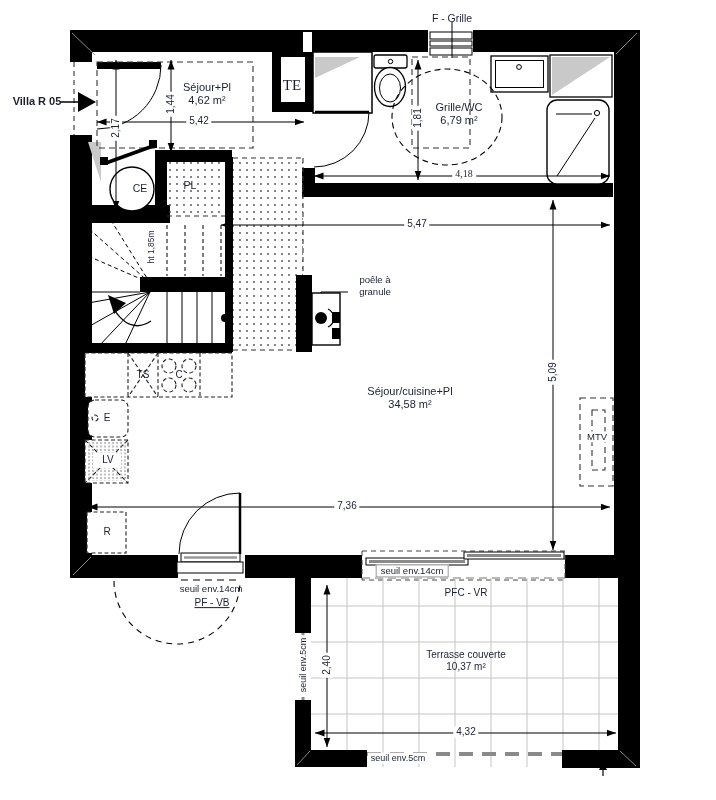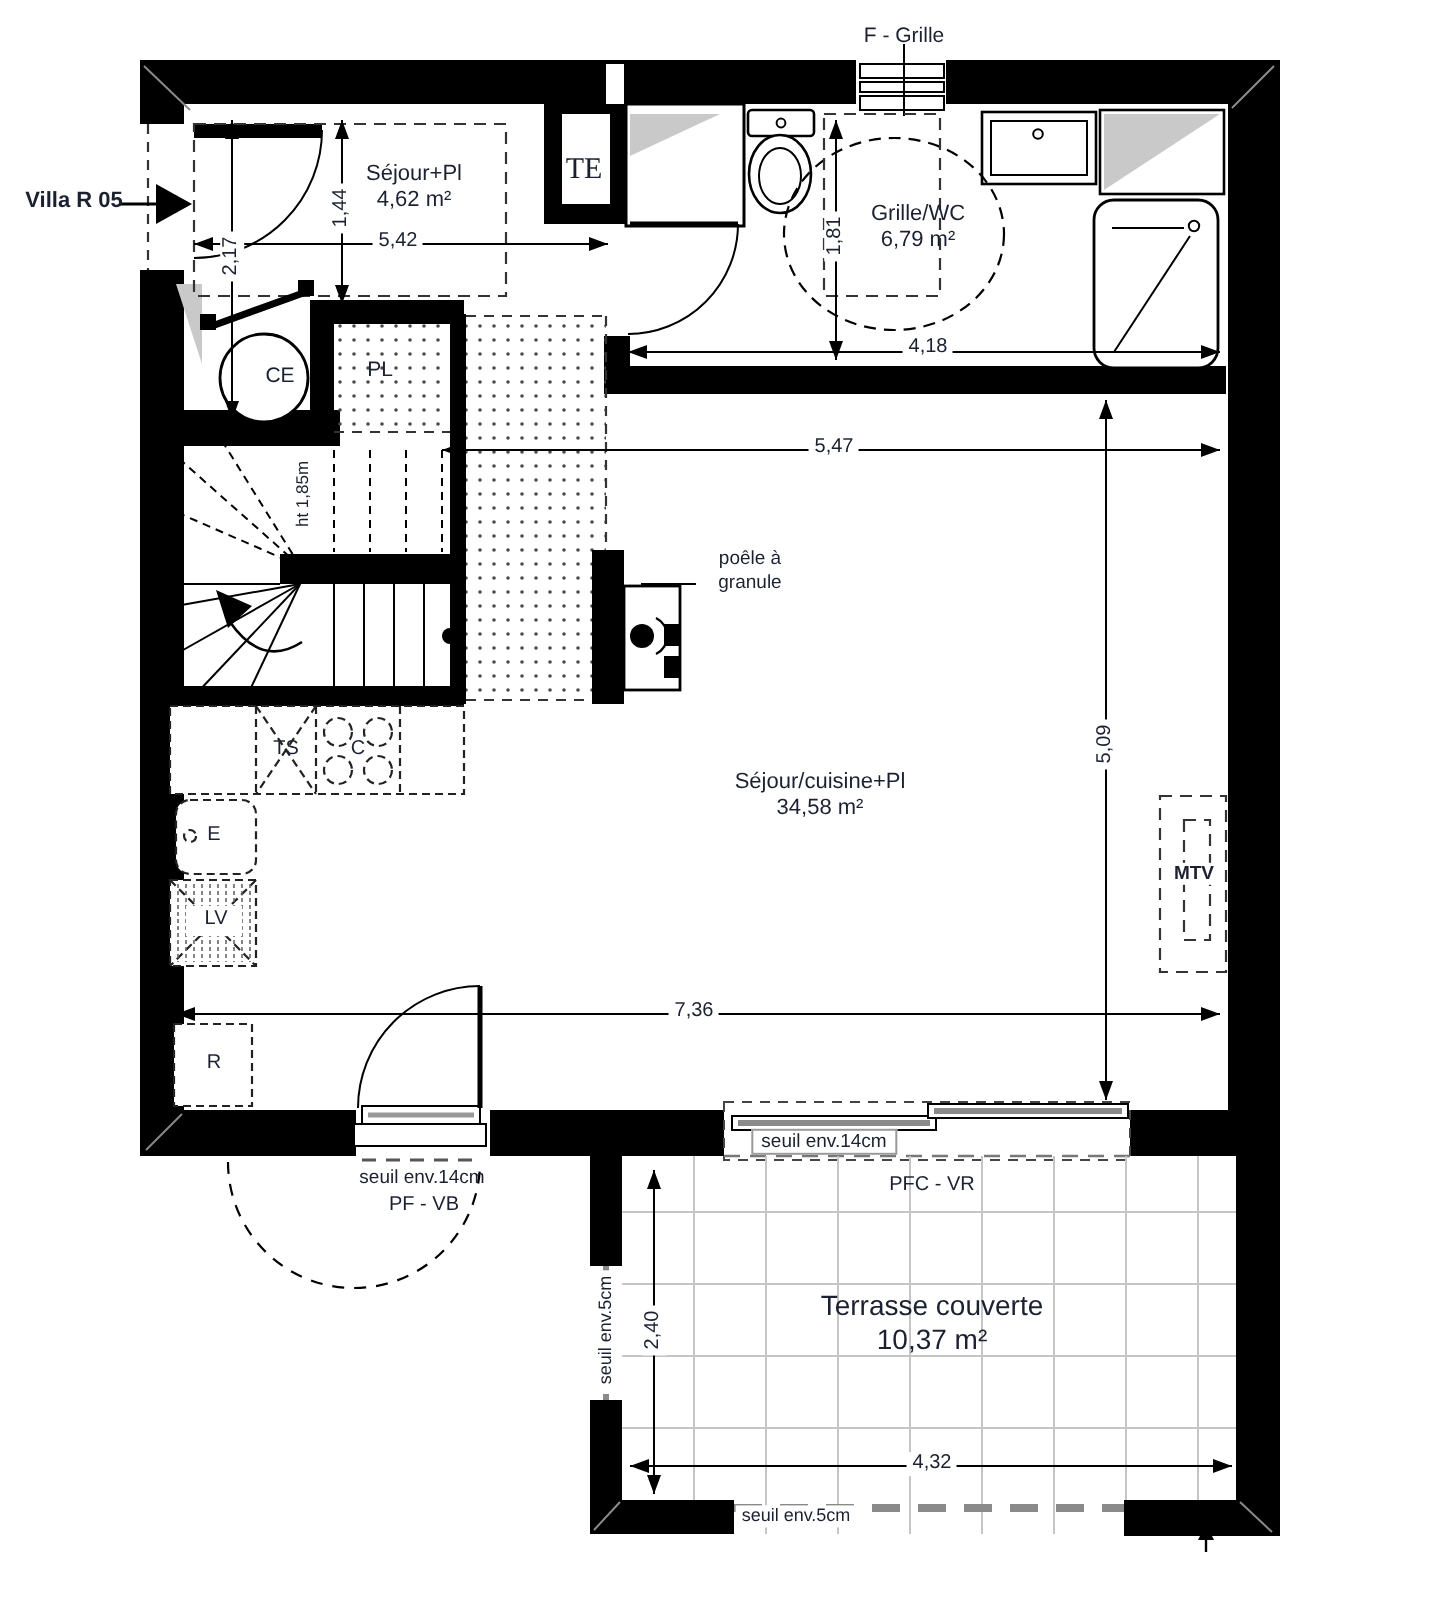--- a/index.html
+++ b/index.html
@@ -267,49 +267,49 @@
   <div>4,62 m²</div>
 </div>
 <div class="lbl" style="left:459px;top:114px;font-size:11px;">
   <div>Grille/WC</div>
   <div>6,79 m²</div>
 </div>
 <div class="lbl" style="left:410px;top:398px;font-size:11px;">
   <div>Séjour/cuisine+Pl</div>
   <div>34,58 m²</div>
 </div>
-<div class="lbl" style="left:466px;top:661px;font-size:14px;">
+<div class="lbl" style="left:466px;top:661px;font-size:10px;">
   <div>Terrasse couverte</div>
   <div>10,37 m²</div>
 </div>
 
 <div class="lbl" style="left:292px;top:86px;font-size:15px;font-family:Liberation Serif, serif;">TE</div>
 <div class="lbl" style="left:140px;top:188px;font-size:10.5px;">CE</div>
 <div class="lbl" style="left:190px;top:185px;font-size:10.5px;">PL</div>
 <div class="lbl rot" style="left:151px;top:247px;font-size:8.5px;">ht 1,85m</div>
 
 <div class="lbl" style="left:143px;top:375px;font-size:10px;">TS</div>
 <div class="lbl" style="left:179px;top:375px;font-size:10px;">C</div>
 <div class="lbl" style="left:107px;top:418px;font-size:10px;">E</div>
 <div class="lbl" style="left:108px;top:460px;font-size:10px;">LV</div>
 <div class="lbl" style="left:107px;top:532px;font-size:10px;">R</div>
 
 <div class="tl" style="left:346px;top:274px;width:58px;font-size:9.5px;line-height:11.5px;">poêle à granule</div>
-<div class="lbl wbg" style="left:597px;top:437px;font-size:9.5px;font-weight:bold;">MTV</div>
+<div class="lbl wbg" style="left:597px;top:437px;font-size:9.5px;">MTV</div>
 
 <div class="lbl" style="left:211px;top:589px;font-size:9.5px;">seuil env.14cm</div>
-<div class="lbl" style="left:212px;top:603px;font-size:10px;">PF - VB</div>
+<div class="lbl" style="left:212px;top:603px;font-size:10px;text-decoration:underline;">PF - VB</div>
 <div class="lbl box" style="left:412px;top:571px;font-size:9.5px;">seuil env.14cm</div>
 <div class="lbl" style="left:466px;top:593px;font-size:10px;">PFC - VR</div>
 <div class="lbl rot wbg" style="left:303px;top:665px;font-size:9px;">seuil env.5cm</div>
 <div class="lbl wbg" style="left:398px;top:758px;font-size:9px;">seuil env.5cm</div>
 
 <div class="lbl wbg" style="left:199px;top:121px;font-size:10px;">5,42</div>
 <div class="lbl rot wbg" style="left:171px;top:104px;font-size:10px;">1,44</div>
 <div class="lbl rot wbg" style="left:116px;top:128px;font-size:10px;">2,17</div>
 <div class="lbl rot wbg" style="left:418px;top:118px;font-size:10px;">1,81</div>
-<div class="lbl wbg" style="left:464px;top:174px;font-size:10px;">4,18</div>
+<div class="lbl wbg" style="left:464px;top:174px;font-size:10px;font-family:Liberation Serif, serif;">4,18</div>
 <div class="lbl wbg" style="left:417px;top:224px;font-size:10px;">5,47</div>
 <div class="lbl rot wbg" style="left:553px;top:372px;font-size:10px;">5,09</div>
 <div class="lbl wbg" style="left:347px;top:506px;font-size:10px;">7,36</div>
 <div class="lbl rot wbg" style="left:327px;top:665px;font-size:10px;">2,40</div>
 <div class="lbl wbg" style="left:466px;top:732px;font-size:10px;">4,32</div>
 </div>
 
 </body></html>

